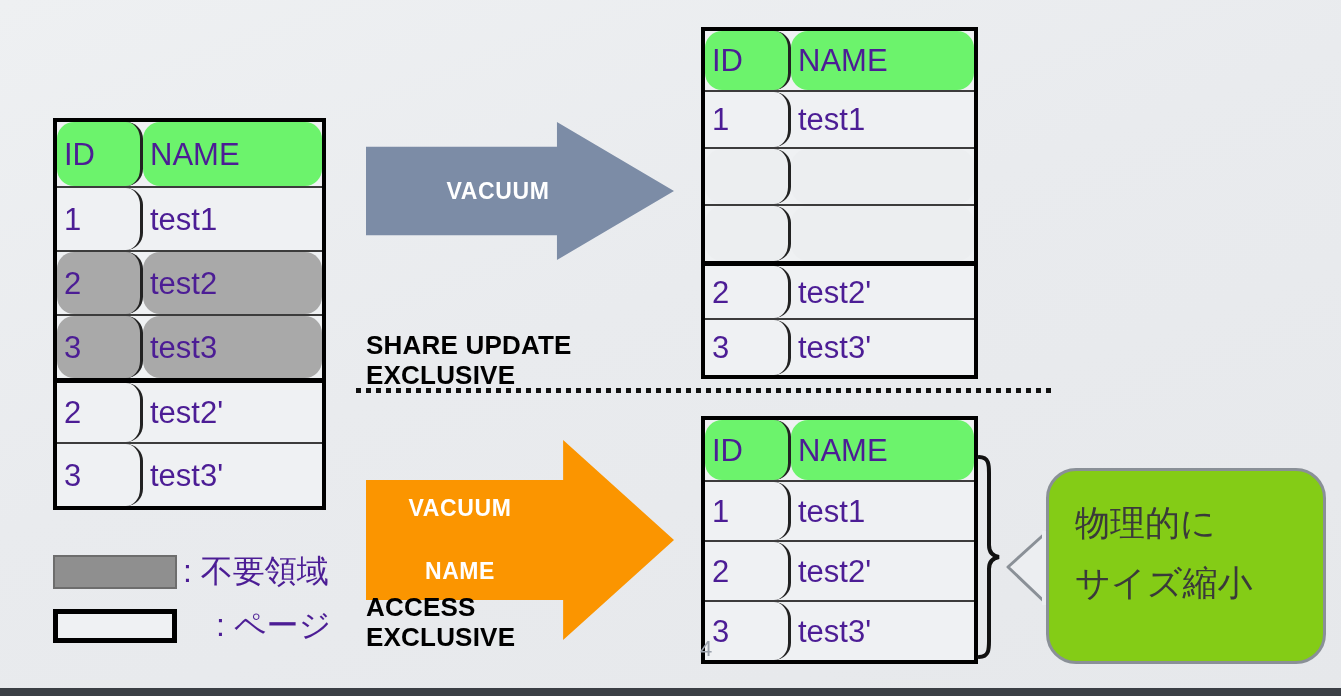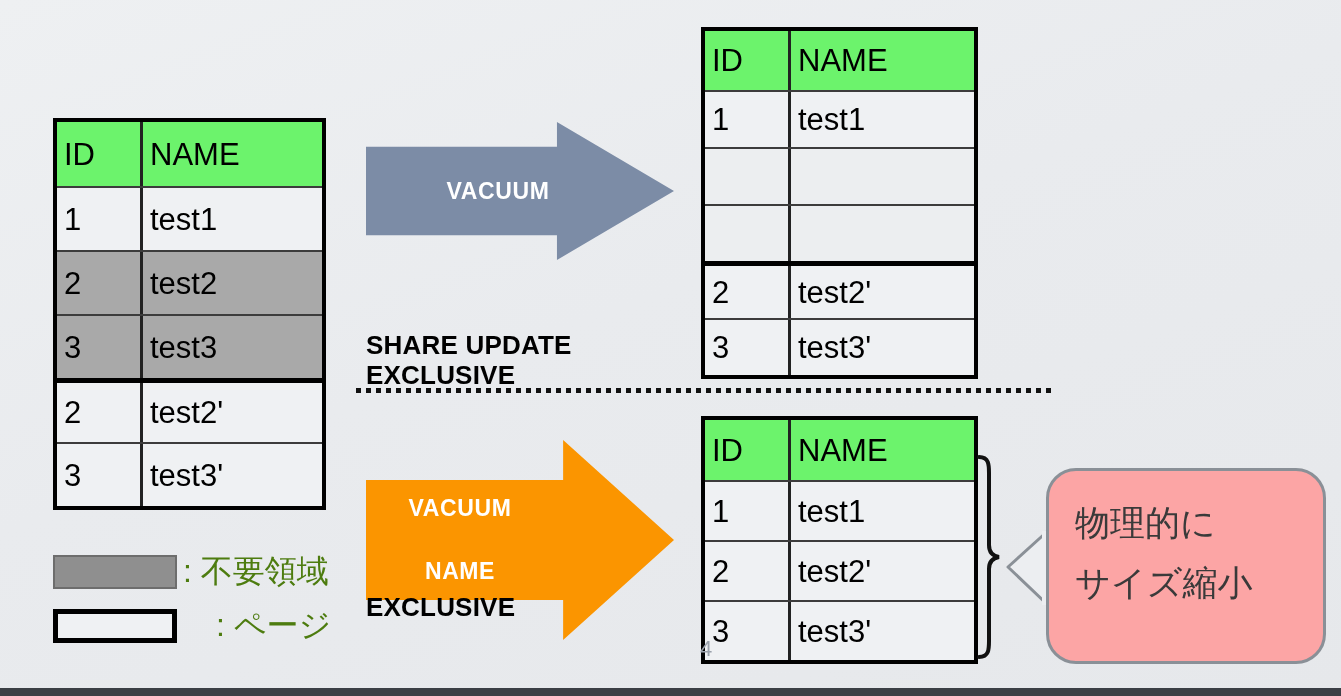--- a/index.html
+++ b/index.html
@@ -10,21 +10,21 @@
     overflow:hidden;position:relative;
   }
   .stage{position:absolute;inset:0;}
 
   
   .tbl{position:absolute;border:4px solid #000;box-sizing:border-box;background:#eff1f3;}
   .tbl .row{display:flex;box-sizing:border-box;}
   .tbl .row + .row{border-top:2px solid #3c3c3c;}
   .tbl .row.thick{border-top:5px solid #000;}
   .tbl .cell{box-sizing:border-box;display:flex;align-items:center;
-             padding-left:7px;font-size:31px;color:#000000;line-height:1;}
+             padding-left:7px;font-size:31px;color:#4c1d95;line-height:1;border-radius:17px;}
   .tbl .cell.c1{width:86px;border-right:3px solid #222;}
   .tbl .cell.c2{flex:1;}
   .tbl .row.head .cell{background:#6cf36c;font-size:31px;}
   .tbl .row.dead .cell{background:#a9a9a9;}
 
   
   #tbl-left{left:53px;top:118px;width:273px;}
   #tbl-left .row{height:64px;}
 
   
@@ -61,26 +61,26 @@
   #divider{position:absolute;left:356px;top:388px;width:697px;height:5px;
     background-image:repeating-linear-gradient(to right,#111 0 5px,transparent 5px 10px);}
 
   
   .legend-row{position:absolute;display:flex;align-items:center;}
   #legend-dead{left:53px;top:550px;}
   #legend-page{left:53px;top:604px;gap:33px;}
   .swatch{width:124px;height:34px;box-sizing:border-box;}
   #legend-dead .swatch{background:#8f8f8f;border:2px solid #6d6d6d;}
   #legend-page .swatch{background:#eff1f3;border:5px solid #000;}
-  .legend-text{margin-left:6px;font-size:32px;color:#4d7c0f;white-space:nowrap;}
+  .legend-text{margin-left:6px;font-size:32px;color:#4c1d95;white-space:nowrap;}
 
   
   #brace{position:absolute;left:975px;top:455px;}
   #callout{position:absolute;left:1046px;top:468px;width:280px;height:196px;
-    border:3px solid #8a9097;border-radius:30px;background:#fca5a5;
+    border:3px solid #8a9097;border-radius:30px;background:#84cc16;
     box-sizing:border-box;padding:22px 0 0 26px;}
   .callout-line{font-size:35px;color:#3a3a3a;line-height:1.72;white-space:nowrap;}
   #callout-tail{position:absolute;left:1004px;top:527px;}
 
   
   #page-num{position:absolute;left:700px;top:636px;font-size:22px;color:#9aa1ab;}
 
   
   #bottom-bar{position:absolute;left:0;top:688px;width:1341px;height:8px;background:#3b3f45;}
 </style>
@@ -153,20 +153,21 @@
 
   <div id="divider"></div>
 
   <div class="arrow" id="arrow-vacuumfull">
     <span>
       <span>VACUUM</span><br>
       <span>NAME</span>
     </span>
   </div>
   <div class="lock" id="lock-access">
+    <div>ACCESS</div>
     <div>EXCLUSIVE</div>
   </div>
 
   <div class="tbl" id="tbl-br">
     <div class="row head">
       <div class="cell c1">ID</div>
       <div class="cell c2">NAME</div>
     </div>
     <div class="row">
       <div class="cell c1">1</div>

